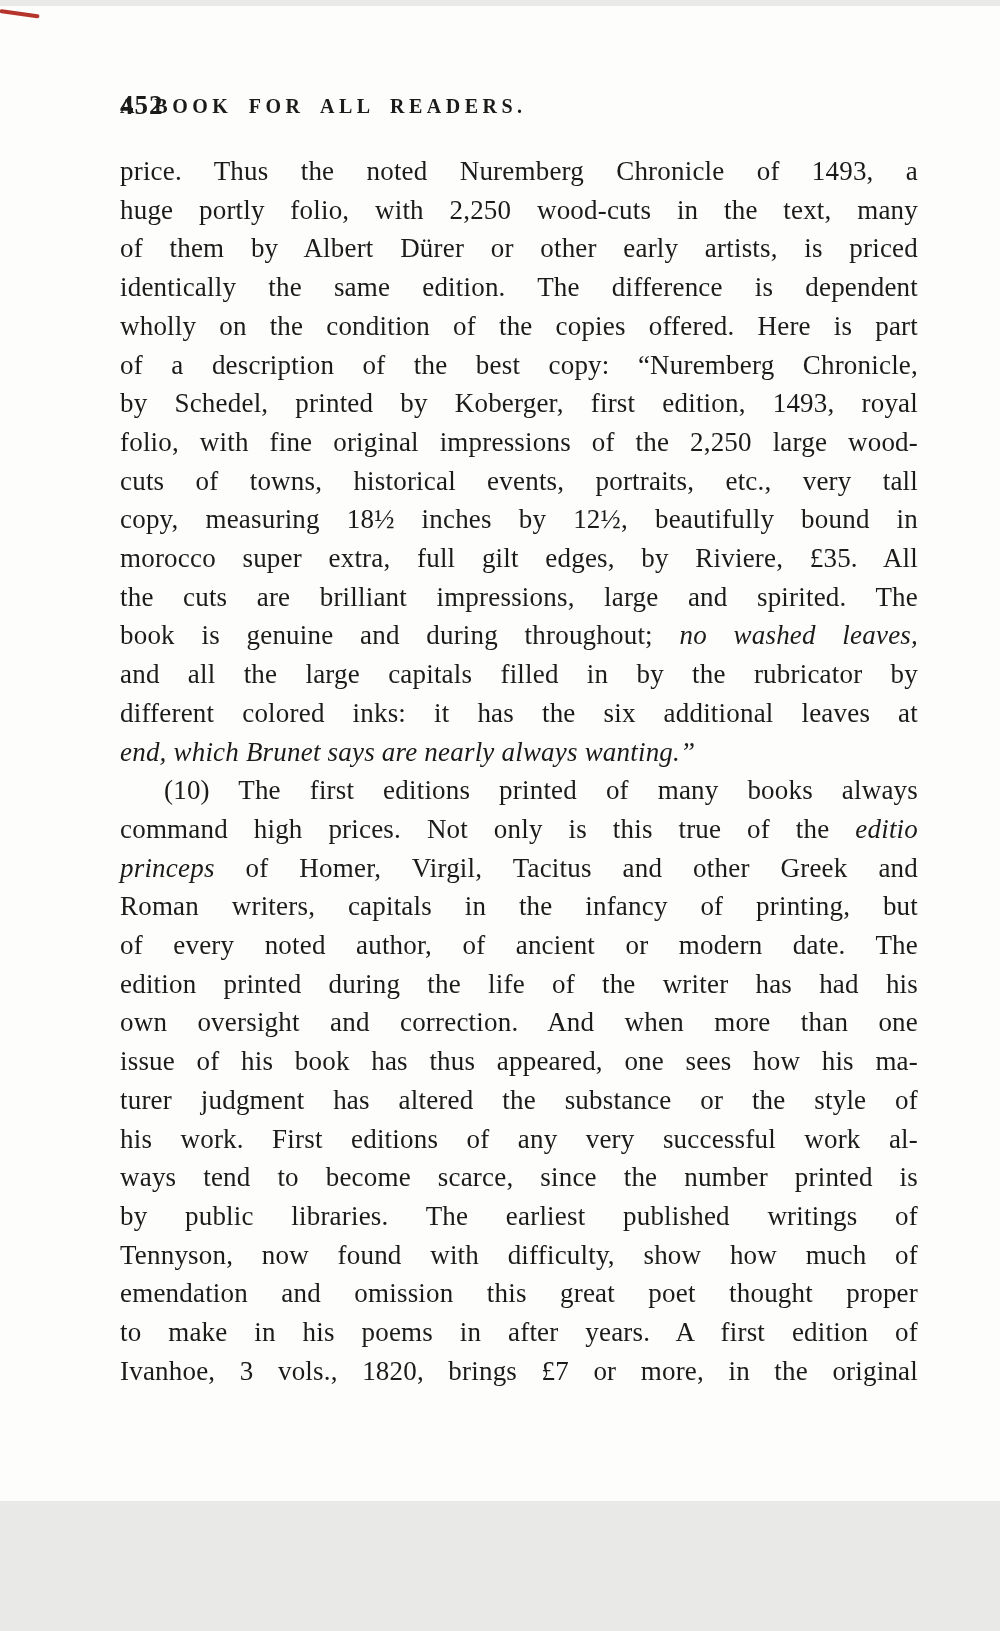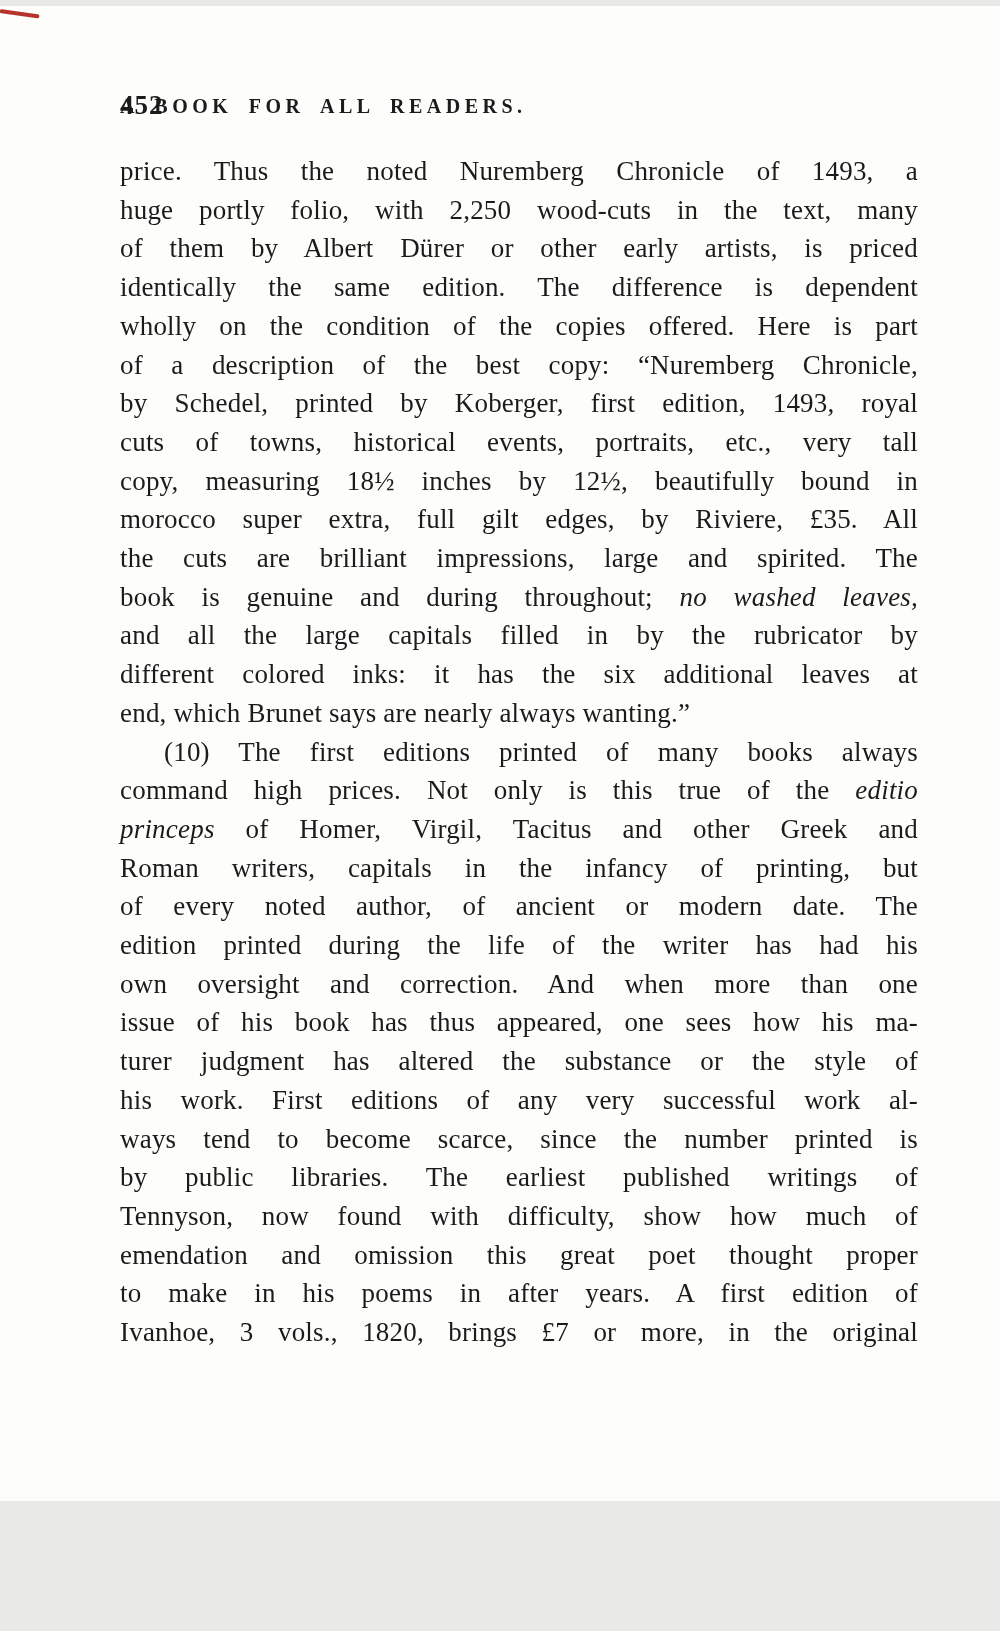--- a/index.html
+++ b/index.html
@@ -60,20 +60,21 @@
     line-height: 38.7px;
     letter-spacing: 0.2px;
   }
   .paragraph { margin: 0; }
   .line {
     text-align: justify;
     text-align-last: justify;
   }
   .line.no-justify {
     text-align-last: left;
+    font-style: italic;
   }
   .line.indent {
     text-indent: 44px;
   }
   .italic { font-style: italic; }
 </style>
 </head>
 <body>
 
 <div class="page">
@@ -86,20 +87,21 @@
 
   <div class="body-text">
       <div class="paragraph">
         <div class="line"><span>price.  Thus the noted Nuremberg Chronicle of 1493, a</span></div>
         <div class="line"><span>huge portly folio, with 2,250 wood-cuts in the text, many</span></div>
         <div class="line"><span>of them by Albert Dürer or other early artists, is priced</span></div>
         <div class="line"><span>identically the same edition.  The difference is dependent</span></div>
         <div class="line"><span>wholly on the condition of the copies offered.  Here is part</span></div>
         <div class="line"><span>of a description of the best copy:  “Nuremberg Chronicle,</span></div>
         <div class="line"><span>by Schedel, printed by Koberger, first edition, 1493, royal</span></div>
+        <div class="line"><span>folio, with fine original impressions of the 2,250 large wood-</span></div>
         <div class="line"><span>cuts of towns, historical events, portraits, etc., very tall</span></div>
         <div class="line"><span>copy, measuring 18½ inches by 12½, beautifully bound in</span></div>
         <div class="line"><span>morocco super extra, full gilt edges, by Riviere, £35.  All</span></div>
         <div class="line"><span>the cuts are brilliant impressions, large and spirited.  The</span></div>
         <div class="line"><span>book is genuine and during throughout; </span><span class="italic">no washed leaves,</span></div>
         <div class="line"><span>and all the large capitals filled in by the rubricator by</span></div>
         <div class="line"><span>different colored inks: it has the six additional leaves at</span></div>
         <div class="line no-justify"><span>end, which Brunet says are nearly always wanting.”</span></div>
       </div>
       <div class="paragraph">

